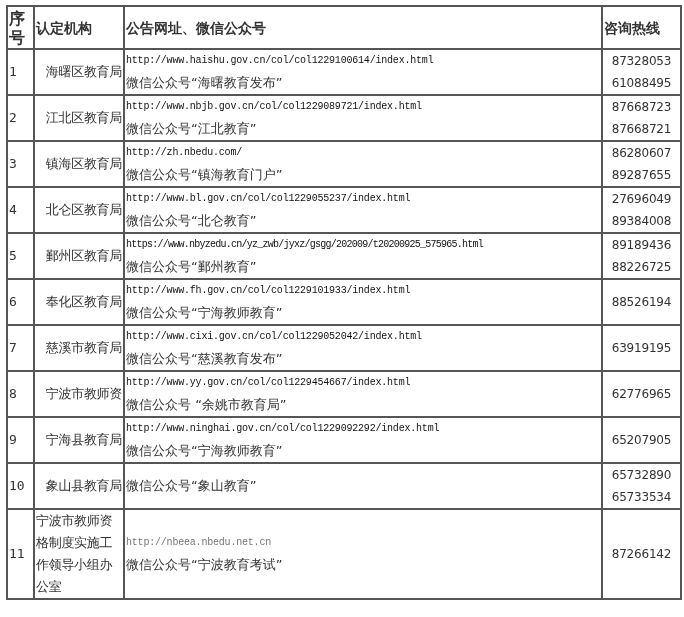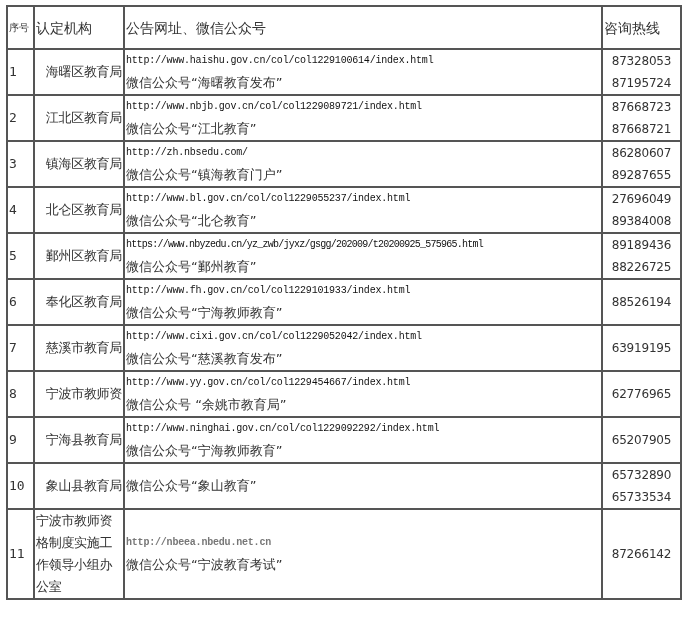--- a/index.html
+++ b/index.html
@@ -15,28 +15,28 @@
     border: 2px solid #555;
     padding: 0 1px;
     vertical-align: middle;
     font-size: 13px;
     line-height: 22px;
     color: #333;
     overflow: hidden;
   }
   .title-cell { height: 32px; font-size: 14px; color: #333; }
   .hdr td { height: 41px; }
-  .hdr .h { font-weight: normal; font-size: 14px; color: #333; }
-  .hdr .hseq { font-weight: normal; font-size: 10px; line-height: 19px; color: #333; }
+  .hdr .h { font-weight: bold; font-size: 14px; color: #333; }
+  .hdr .hseq { font-weight: bold; font-size: 16px; line-height: 19px; color: #333; }
   .row td { height: 40px; }
   .row11 td { height: 82px; }
   .num { font-family: "DejaVu Sans Mono", monospace; font-size: 12px; color: #333; }
   .org { font-size: 13.5px; letter-spacing: -0.3px; text-align: right; }
   .url { font-family: "Liberation Mono", "DejaVu Sans Mono", monospace; font-size: 10px; color: #111; white-space: nowrap; letter-spacing: -0.2px; display:block; line-height:22px; }
-  .url.gray { color: #777; font-weight: bold; }
+  .url.gray { color: #777; }
   .wx { font-size: 13px; color: #333; display:block; line-height:22px; white-space: nowrap; }
   .phone { font-size: 12px; color: #333; display:block; line-height:22px; font-family: "DejaVu Sans", sans-serif; letter-spacing: -0.2px; text-align: center; }
   .org-multi { line-height: 21px; font-size: 13.5px; letter-spacing: -0.3px; }
 </style>
 </head>
 <body>
 
 <table class="main">
   <colgroup>
     <col style="width:27px">
@@ -54,42 +54,42 @@
 
   <tr class="row">
     <td class="num">1</td>
     <td class="org">海曙区教育局</td>
     <td>
       <span class="url">http://www.haishu.gov.cn/col/col1229100614/index.html</span>
       <span class="wx">微信公众号“海曙教育发布”</span>
     </td>
     <td>
       <span class="phone">87328053</span>
-      <span class="phone">87195724</span>
+      <span class="phone">61088495</span>
     </td>
   </tr>
 
   <tr class="row">
     <td class="num">2</td>
     <td class="org">江北区教育局</td>
     <td>
       <span class="url">http://www.nbjb.gov.cn/col/col1229089721/index.html</span>
       <span class="wx">微信公众号“江北教育”</span>
     </td>
     <td>
       <span class="phone">87668723</span>
       <span class="phone">87668721</span>
     </td>
   </tr>
 
   <tr class="row">
     <td class="num">3</td>
     <td class="org">镇海区教育局</td>
     <td>
-      <span class="url">http://zh.nbsedu.com/</span>
+      <span class="url">http://zh.nbedu.com/</span>
       <span class="wx">微信公众号“镇海教育门户”</span>
     </td>
     <td>
       <span class="phone">86280607</span>
       <span class="phone">89287655</span>
     </td>
   </tr>
 
   <tr class="row">
     <td class="num">4</td>

